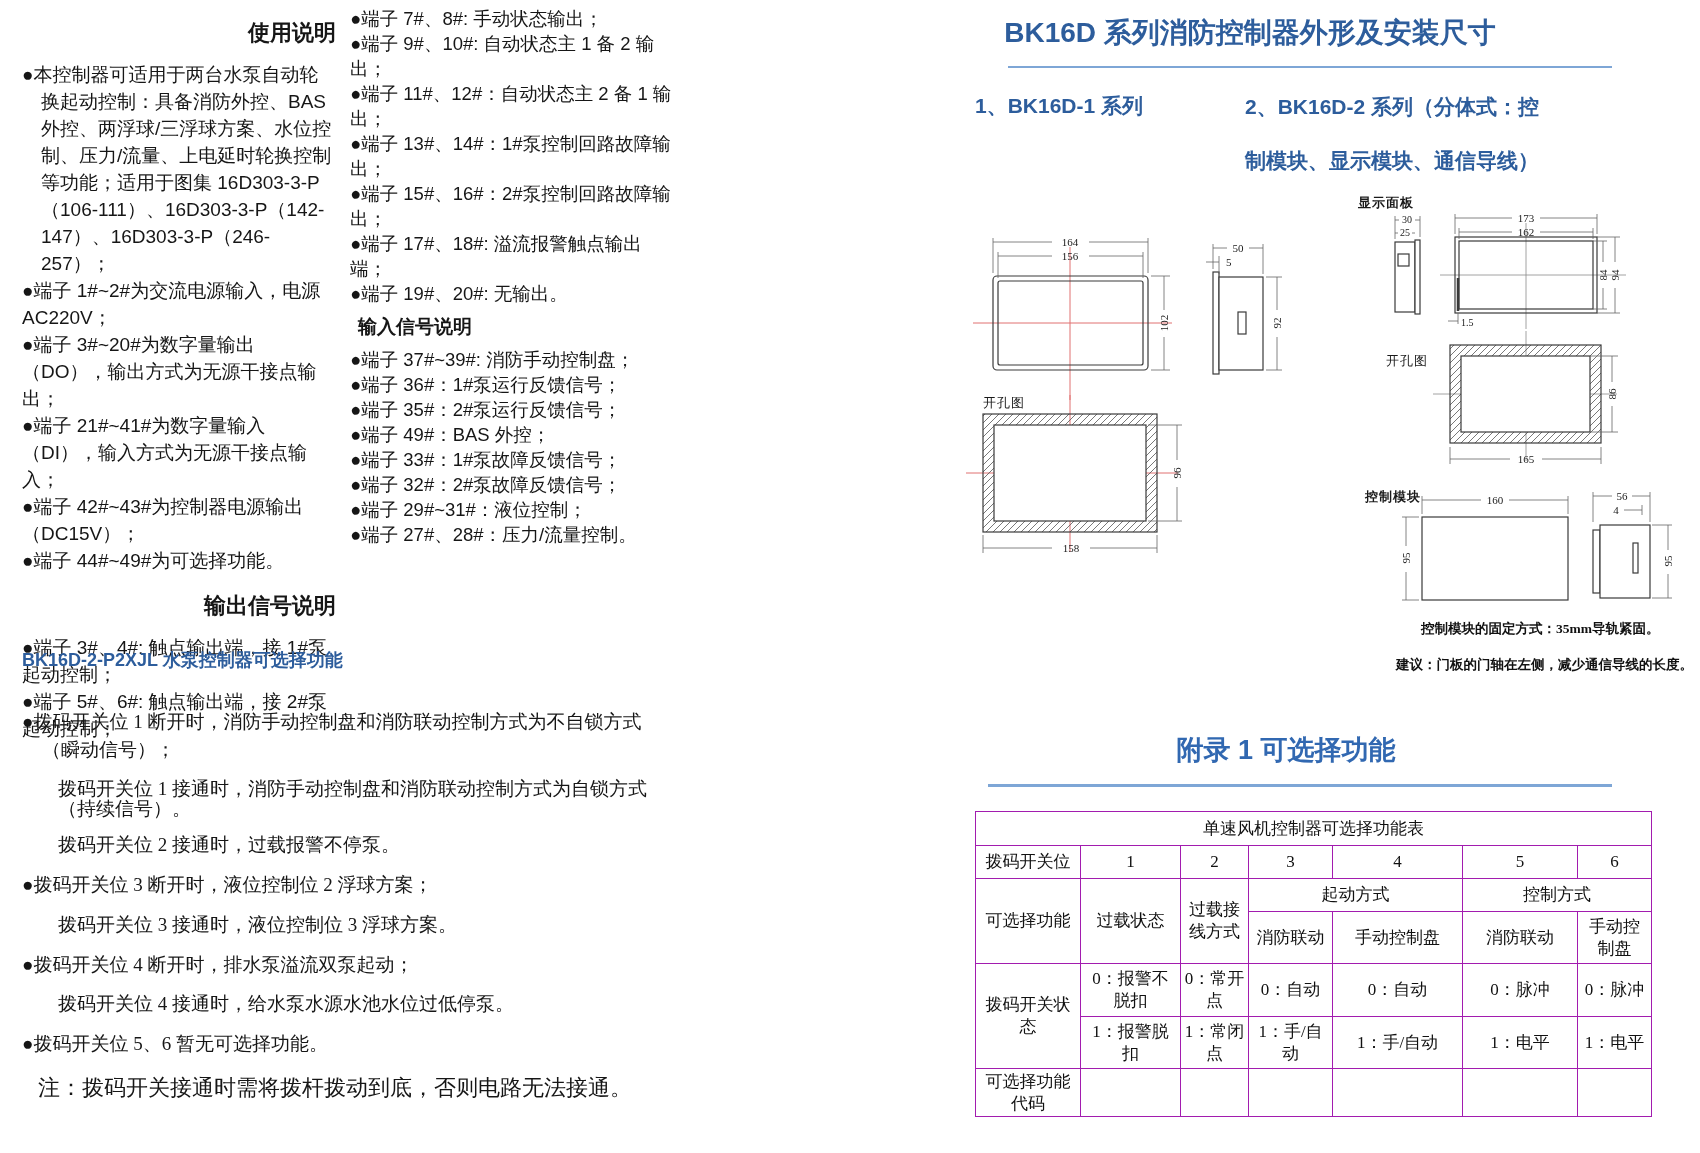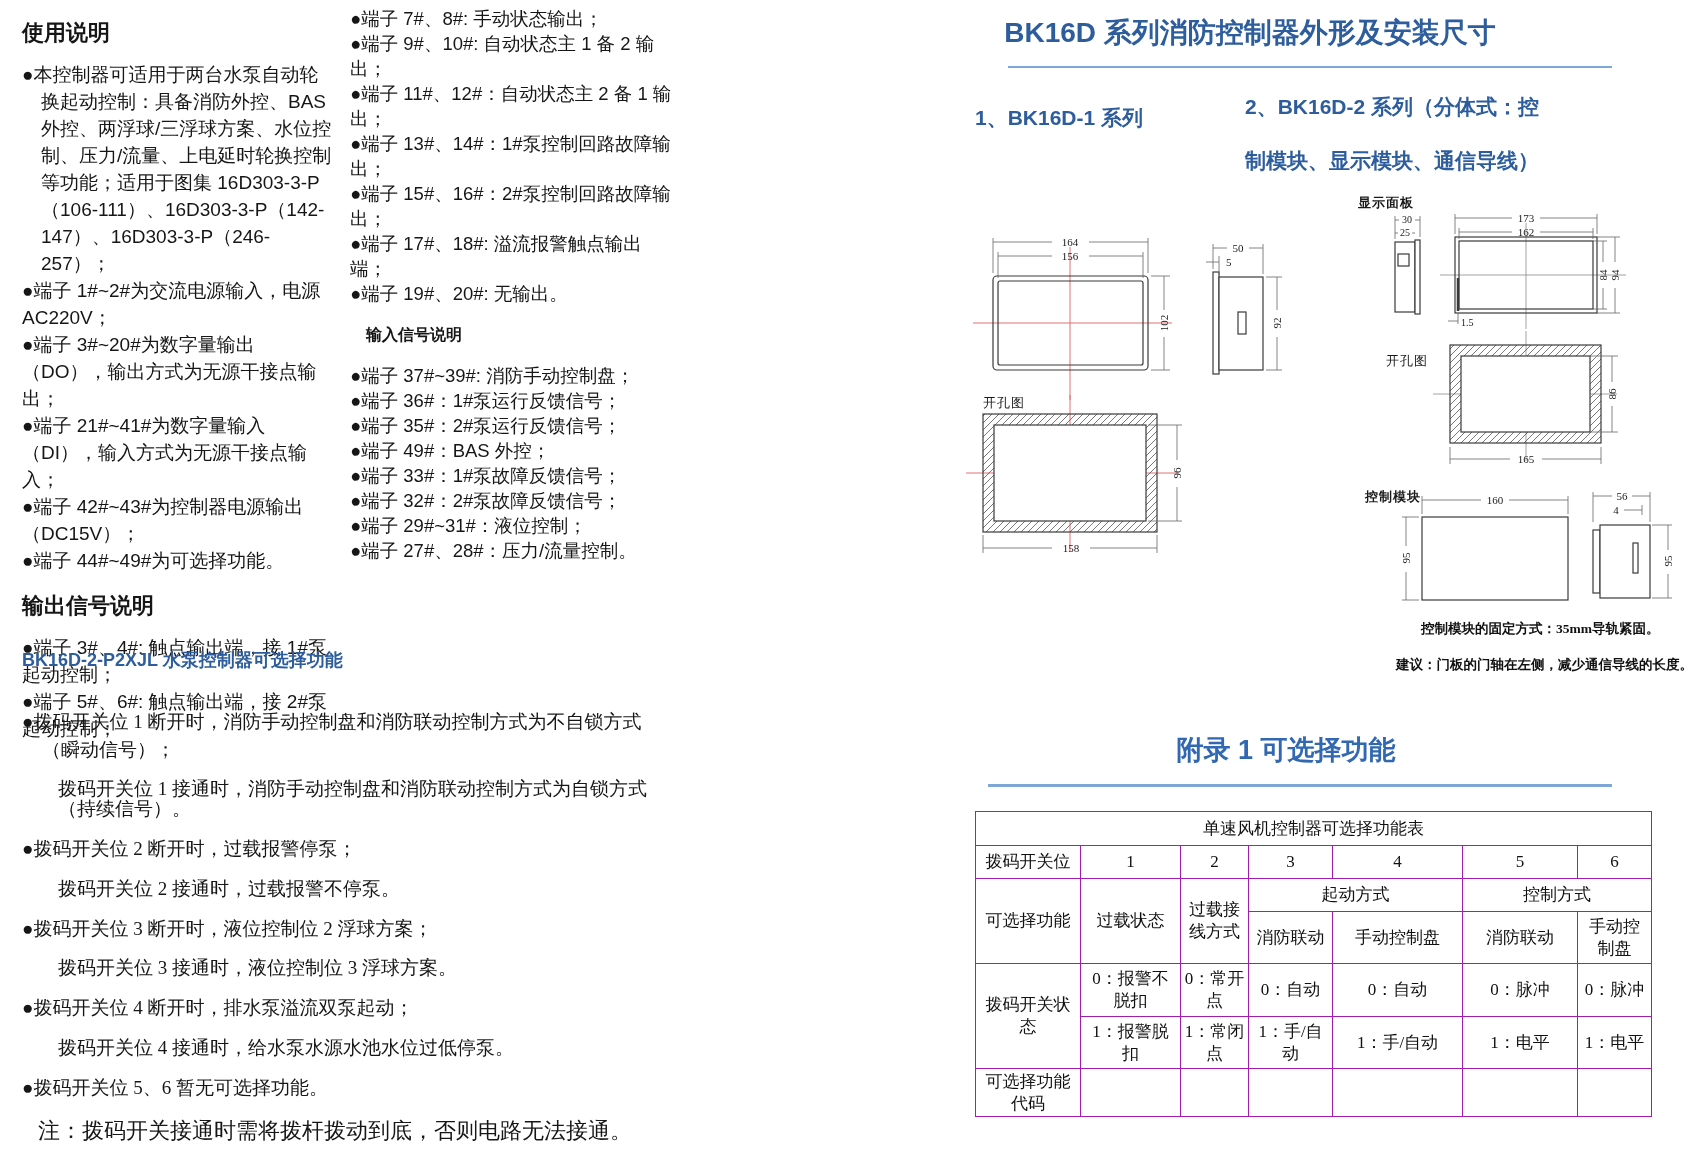--- a/index.html
+++ b/index.html
@@ -1,22 +1,22 @@
 <!DOCTYPE html>
 <html><head>
 <meta charset="utf-8">
 <style>
   html,body{margin:0;padding:0;background:#fff;}
   .page{position:relative;width:1700px;height:1153px;background:#fff;overflow:hidden;
         font-family:"Liberation Sans",sans-serif;color:#161616;}
   .abs{position:absolute;}
   .col{position:absolute;}
-  .h1{font-size:22px;font-weight:bold;margin:0 0 13px 0;}
+  .h1{font-size:22px;font-weight:bold;margin:0 0 13px 0;text-align:right;}
   .h1.mt{margin-top:17px;}
-  .h2{font-size:16px;font-weight:bold;line-height:25px;margin:16px;}
+  .h2{font-size:19px;font-weight:bold;line-height:25px;margin:8px;}
   .b{margin:0;font-size:19px;line-height:27px;}
   .c2 .b{font-size:18.5px;line-height:25px;}
   .hang{padding-left:19px;text-indent:-19px;}
   .serif{font-family:"Liberation Serif",serif;}
   .opt-head{font-size:18px;font-weight:bold;color:#2d5d9c;margin:0 0 36px 0;}
   .opt-item{font-size:19px;line-height:27.5px;padding-left:20px;text-indent:-20px;margin:0;}
   .opt-sub{font-size:19px;line-height:20px;padding-left:20px;margin:16px;}
   .opt-note{font-size:22px;line-height:27.5px;margin:16px;}
   .rtitle{position:absolute;left:880px;top:14px;width:740px;text-align:center;
           font-size:28px;font-weight:bold;color:#2d5d9c;}
@@ -69,34 +69,33 @@
     <p class="b"><span>●</span><span>端子 33#：1#泵故障反馈信号；</span></p>
     <p class="b"><span>●</span><span>端子 32#：2#泵故障反馈信号；</span></p>
     <p class="b"><span>●</span><span>端子 29#~31#：液位控制；</span></p>
     <p class="b"><span>●</span><span>端子 27#、28#：压力/流量控制。</span></p>
   </div>
 
   <div class="col serif" style="left:22px;top:648px;width:652px;">
     <div class="opt-head" style="font-family:'Liberation Sans',sans-serif;">BK16D-2-P2XJL 水泵控制器可选择功能</div>
     <p class="opt-item"><span>●</span><span>拨码开关位 1 断开时，消防手动控制盘和消防联动控制方式为不自锁方式（瞬动信号）；</span></p>
     <p class="opt-sub">拨码开关位 1 接通时，消防手动控制盘和消防联动控制方式为自锁方式（持续信号）。</p>
-    <p class="opt-item"><span>●</span><span>拨码开关位 2 断开时，过载报警停泵；</span></p>
     <p class="opt-sub">拨码开关位 2 接通时，过载报警不停泵。</p>
     <p class="opt-item"><span>●</span><span>拨码开关位 3 断开时，液位控制位 2 浮球方案；</span></p>
     <p class="opt-sub">拨码开关位 3 接通时，液位控制位 3 浮球方案。</p>
     <p class="opt-item"><span>●</span><span>拨码开关位 4 断开时，排水泵溢流双泵起动；</span></p>
     <p class="opt-sub">拨码开关位 4 接通时，给水泵水源水池水位过低停泵。</p>
     <p class="opt-item"><span>●</span><span>拨码开关位 5、6 暂无可选择功能。</span></p>
     <p class="opt-note">注：拨码开关接通时需将拨杆拨动到底，否则电路无法接通。</p>
   </div>
 
   <div class="rtitle">BK16D 系列消防控制器外形及安装尺寸</div>
   <div class="hrline" style="left:1008px;top:66px;width:604px;"></div>
 
-  <div class="slabel" style="left:975px;top:104px;">1、BK16D-1 系列</div>
+  <div class="slabel" style="left:975px;top:92px;">1、BK16D-1 系列</div>
   <div class="slabel" style="left:1245px;top:80px;width:310px;">
     <div class="ln">2、BK16D-2 系列（分体式：控</div>
     <div class="ln">制模块、显示模块、通信导线）</div>
   </div>
 
   <svg class="abs" style="left:880px;top:190px;" width="420" height="380" viewBox="0 0 420 380">
     <defs>
       <pattern id="hatchA" width="7" height="7" patternUnits="userSpaceOnUse">
         <path d="M0,7 L7,0" stroke="#555" stroke-width="0.8"></path>
       </pattern>

